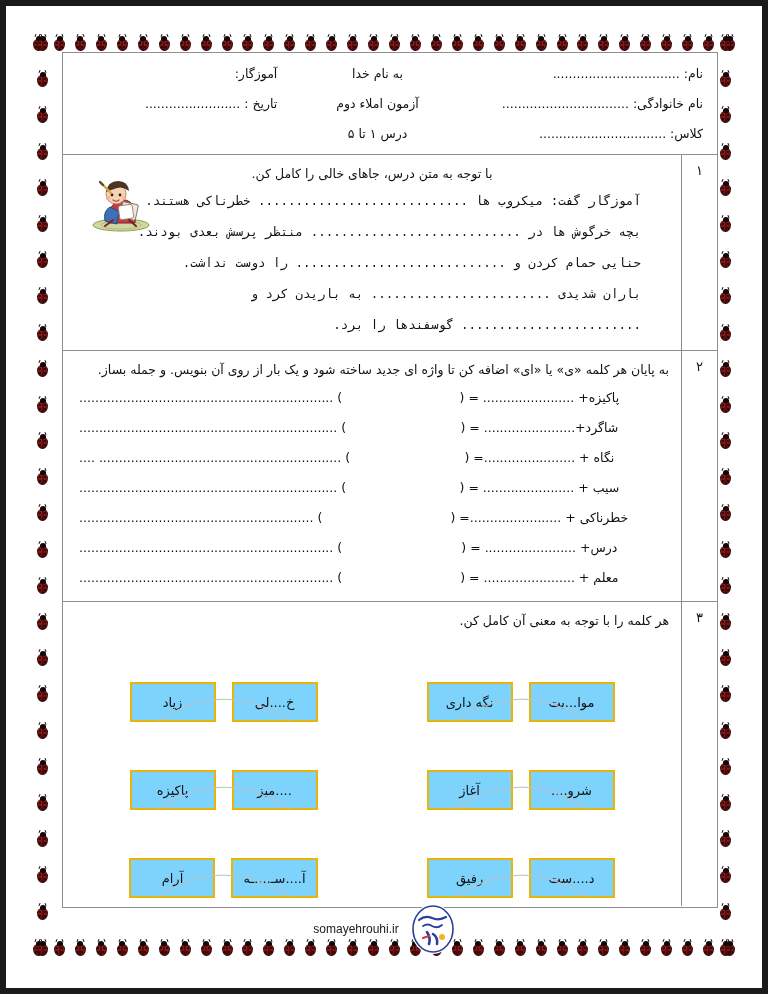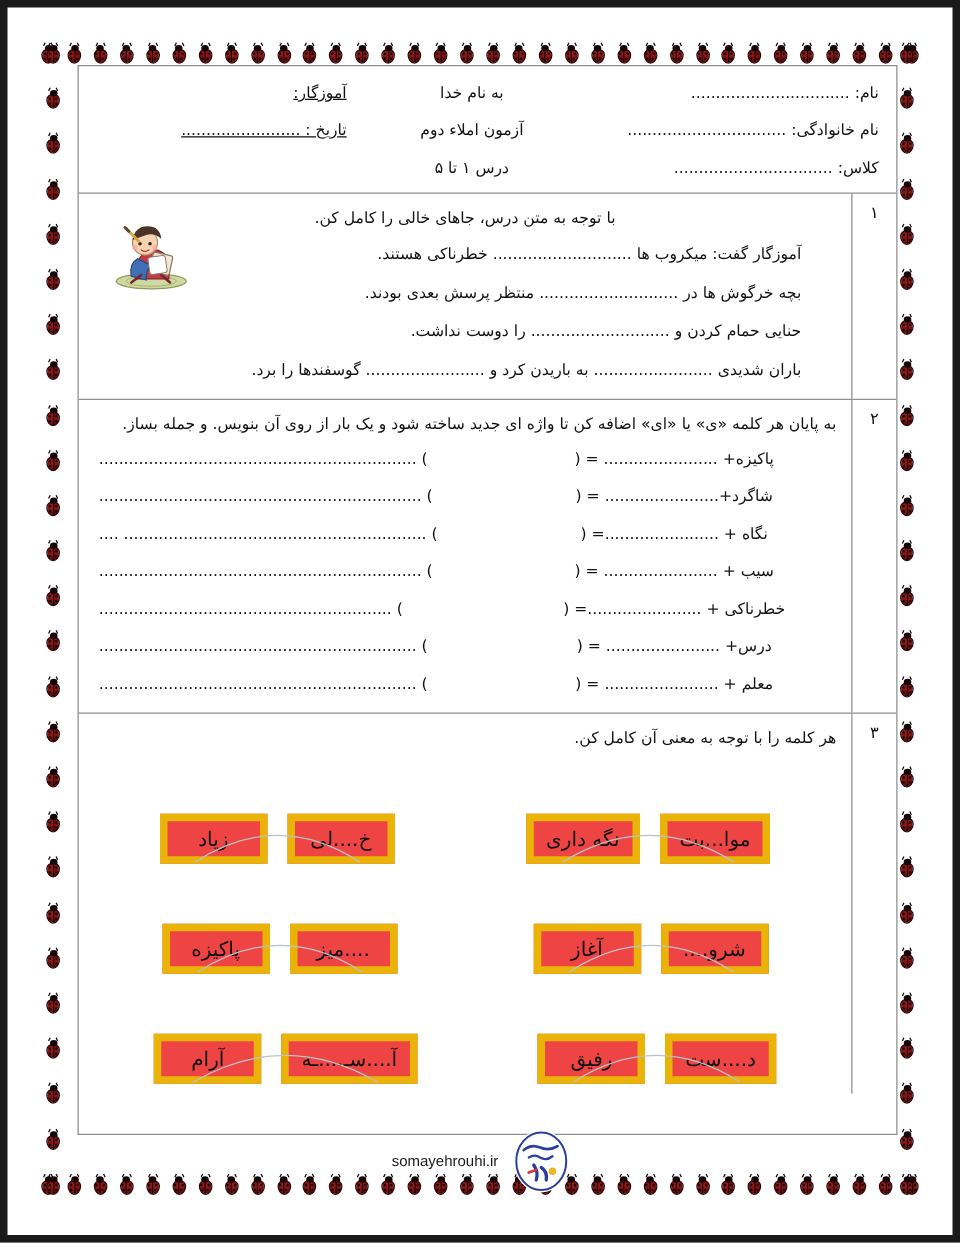--- a/index.html
+++ b/index.html
@@ -88,41 +88,41 @@
     flex-direction: row;
     height: 102px;
     border-bottom: 1px solid #8e8e8e;
     padding: 6px 14px 4px 14px;
     font-size: 12.5px;
     color: #111;
   }
   .head-col { display: flex; flex-direction: column; }
   .head-col.right { width: 36%; align-items: flex-start; }
   .head-col.mid   { width: 32%; align-items: center; }
-  .head-col.left  { width: 32%; align-items: flex-start; text-decoration: underline; }
+  .head-col.left  { width: 32%; align-items: flex-start; }
   .head-line {
     line-height: 30px;
     white-space: nowrap;
     font-size: 12.5px;
   }
 
   
   .sec { display: flex; flex-direction: row; border-bottom: 1px solid #8e8e8e; }
   .sec:last-child { border-bottom: none; }
   .sec-num {
     width: 36px; flex: 0 0 36px;
     border-left: 1px solid #8e8e8e;
     display: flex; align-items: flex-start; justify-content: center;
     padding-top: 8px;
     font-size: 13px; color: #111;
   }
   .sec-body { flex: 1 1 auto; position: relative; padding: 6px 12px 8px 12px; }
 
   .q-title { font-size: 12.5px; line-height: 26px; color: #111; }
-  .q-line  { font-size: 12.5px; line-height: 31px; color: #111; text-align: center; }
+  .q-line  { font-size: 12.5px; line-height: 31px; color: #111; text-align: center; font-family: Liberation Mono, monospace; }
   .sec1 .q-line { text-align: right; padding-right: 28px; }
   .sec1 .q-title { text-align: center; }
 
   .clip {
     position: absolute; left: 20px; top: 20px;
     width: 76px; height: 58px;
   }
 
   
   .pair-row {
@@ -136,24 +136,24 @@
   
   .match-row {
     position: relative;
     display: flex; flex-direction: row;
     justify-content: space-around;
     align-items: flex-end;
     height: 88px;
   }
   .match-group { position: relative; display: flex; flex-direction: row; gap: 16px; align-items: flex-end; }
   .wbox {
-    border: 6px solid #eab308;
+    border: 2px solid #eab308;
     min-width: 86px; height: 40px;
     display: flex; align-items: center; justify-content: center;
-    font-size: 16px; color: #111; background: #ef4444;
+    font-size: 13px; color: #111; background: #7dd3fc;
     padding: 0 10px; white-space: nowrap;
   }
   .arc { position: absolute; left: 0; top: 0; width: 100%; height: 100%; pointer-events: none; }
 
   
   .footer {
     position: absolute;
     left: 0; right: 0; bottom: 34px;
     display: flex; align-items: center; justify-content: center;
     gap: 12px;

